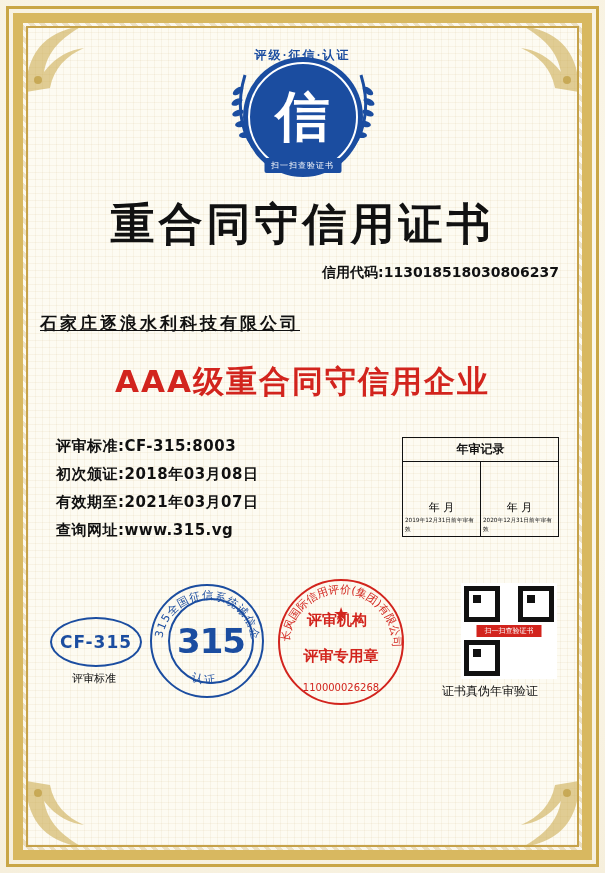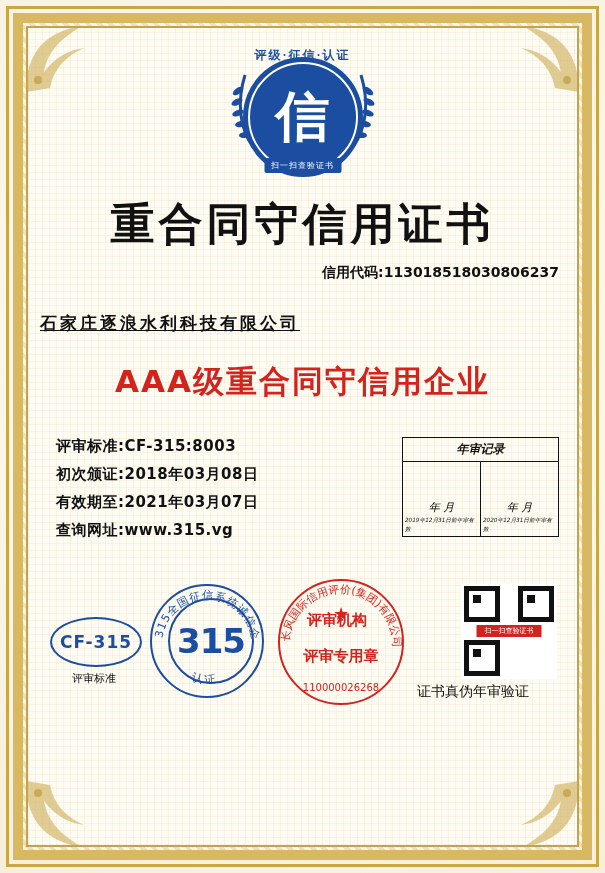--- a/index.html
+++ b/index.html
@@ -103,21 +103,21 @@
     font-family:"DejaVu Sans", sans-serif;
   }
 
   
   .mid{display:flex;margin-top:34px;}
   .details{flex:0 0 330px;padding-left:16px;}
   .details div{
     font-size:15px;color:#111;margin-bottom:9px;letter-spacing:0.5px;
     font-family:"DejaVu Sans", sans-serif;font-weight:bold;
   }
-  .yeartable{flex:1;margin-left:16px;margin-right:6px;font-style:italic;}
+  .yeartable{flex:1;margin-left:16px;margin-right:6px;}
   .yt-title{
     text-align:center;font-size:12px;font-weight:bold;color:#111;
     border:1px solid #111;border-bottom:none;padding:3px 0;
     font-family:"DejaVu Sans", sans-serif;
   }
   .yt-body{
     border:1px solid #111;height:74px;display:flex;
   }
   .yt-cell{
     flex:1;position:relative;display:flex;flex-direction:column;justify-content:flex-end;
@@ -188,22 +188,22 @@
   .qr .fp.a{left:3px;top:3px;}
   .qr .fp.b{right:3px;top:3px;}
   .qr .fp.c{left:3px;bottom:3px;}
   .qr .fp i{position:absolute;left:4px;top:4px;width:8px;height:8px;background:#111;}
   .qr .tag{
     position:absolute;left:50%;top:50%;transform:translate(-50%,-50%);
     background:#d2241d;color:#fff;font-size:7px;padding:1px 8px;white-space:nowrap;
     font-family:"DejaVu Sans", sans-serif;
   }
   .qr-cap{
-    position:absolute;right:17px;top:104px;width:150px;text-align:center;
-    font-size:14px;font-family:"DejaVu Sans", sans-serif;color:#111;
+    position:absolute;right:0;top:104px;width:150px;text-align:center;
+    font-size:12px;font-family:"DejaVu Sans", sans-serif;color:#111;
   }
 </style>
 </head>
 <body>
 
 <div class="cert">
   <div class="border-outer"></div>
   <div class="border-mid"></div>
   <div class="border-inner"></div>
   <div class="guilloche"></div>

